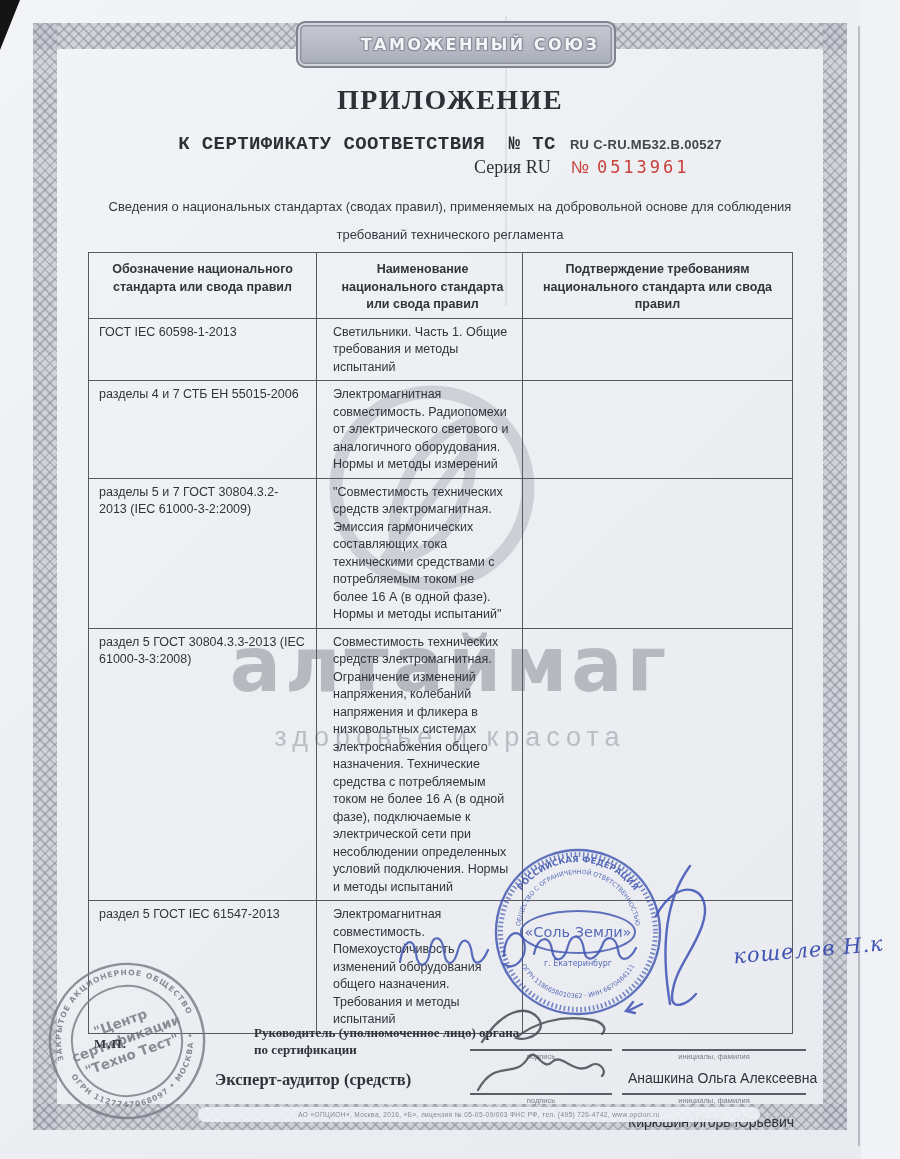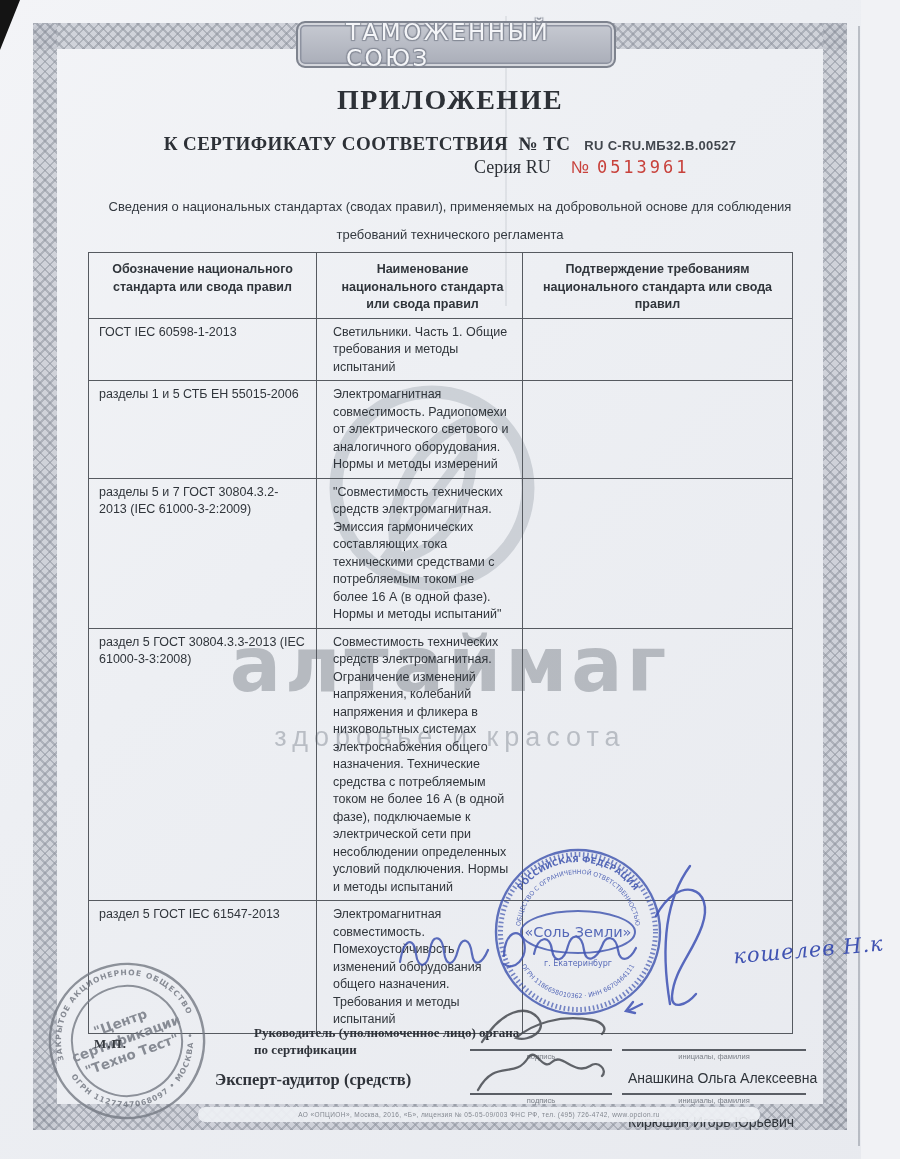--- a/index.html
+++ b/index.html
@@ -19,27 +19,27 @@
   .band-top{left:33px;top:23px;width:814px;height:26px;}
   .band-left{left:33px;top:23px;width:24px;height:1107px;}
   .band-right{left:823px;top:23px;width:24px;height:1107px;}
   .band-bottom{left:33px;top:1104px;width:814px;height:26px;}
   
   .banner{position:absolute;left:296px;top:21px;width:316px;height:43px;z-index:4;
           background:linear-gradient(180deg,#c7cad2,#a9adb8);
           border:2.5px solid #7e838e;border-radius:9px;
           box-shadow:inset 0 0 0 2px #d4d6dc,inset 0 0 0 3.5px #8d92a0;
           display:flex;align-items:center;justify-content:center;}
-  .banner span{font-family:"DejaVu Sans",sans-serif;font-weight:400;font-size:23px;letter-spacing:2.5px;color:#f4f5f8;
+  .banner span{font-family:"DejaVu Sans",sans-serif;font-weight:700;font-size:16px;letter-spacing:2.5px;color:#f4f5f8;
           text-shadow:1px 1px 1px #868b97,-1px -1px 1px #868b97,1px -1px 1px #868b97,-1px 1px 1px #868b97;padding-left:48px;}
   
   .title{position:absolute;left:90px;top:84px;width:720px;text-align:center;z-index:3;
          font-family:"Liberation Serif",serif;font-weight:bold;font-size:28px;letter-spacing:1.5px;color:#2d3137;}
   .subtitle{position:absolute;left:90px;top:133px;width:720px;display:flex;justify-content:center;align-items:baseline;gap:14px;z-index:3;}
-  .subtitle .lbl{font-family:Liberation Serif, serif;font-weight:bold;font-size:19px;color:#2d3137;letter-spacing:.4px;white-space:pre;}
+  .subtitle .lbl{font-family:Liberation Mono, monospace;font-weight:bold;font-size:19px;color:#2d3137;letter-spacing:.4px;white-space:pre;}
   .subtitle .num{font-size:13px;font-weight:bold;color:#41464d;letter-spacing:.3px;}
   .series{position:absolute;left:474px;top:157px;display:flex;align-items:flex-end;gap:20px;z-index:3;}
   .series .lbl{font-family:"Liberation Serif",serif;font-size:18px;color:#2d3137;}
   .series .no{font-size:17px;color:#c8413b;}
   .series .digits{font-family:"DejaVu Sans Mono",monospace;letter-spacing:3px;margin-left:8px;}
   .intro{position:absolute;left:95px;top:193px;width:710px;text-align:center;font-size:13px;line-height:2.15;color:#343a41;z-index:3;}
   
   .tbl{position:absolute;left:88px;top:252px;width:705px;border:1.6px solid #565a60;display:flex;flex-direction:column;z-index:3;box-sizing:border-box;justify-content:flex-end;}
   .trow{display:flex;}
   .trow + .trow{border-top:1.6px solid #565a60;}
@@ -137,21 +137,21 @@
       <div class="c c0">Обозначение национального стандарта или свода правил</div>
       <div class="c c1">Наименование национального стандарта или свода правил</div>
       <div class="c c2">Подтверждение требованиям национального стандарта или свода правил</div>
     </div>
     <div class="trow r1">
       <div class="c c0">ГОСТ IEC 60598-1-2013</div>
       <div class="c c1">Светильники. Часть 1. Общие требования и методы испытаний</div>
       <div class="c c2"></div>
     </div>
     <div class="trow r2">
-      <div class="c c0">разделы 1 и 5 СТБ ЕН 55015-2006</div>
+      <div class="c c0">разделы 4 и 7 СТБ ЕН 55015-2006</div>
       <div class="c c1">Электромагнитная совместимость. Радиопомехи от электрического светового и аналогичного оборудования. Нормы и методы измерений</div>
       <div class="c c2"></div>
     </div>
     <div class="trow r3">
       <div class="c c0">разделы 5 и 7 ГОСТ 30804.3.2-2013 (IEC 61000-3-2:2009)</div>
       <div class="c c1">"Совместимость технических средств электромагнитная. Эмиссия гармонических составляющих тока техническими средствами с потребляемым током не более 16 А (в одной фазе). Нормы и методы испытаний"</div>
       <div class="c c2"></div>
     </div>
     <div class="trow r4">
       <div class="c c0">раздел 5 ГОСТ 30804.3.3-2013 (IEC 61000-3-3:2008)</div>

